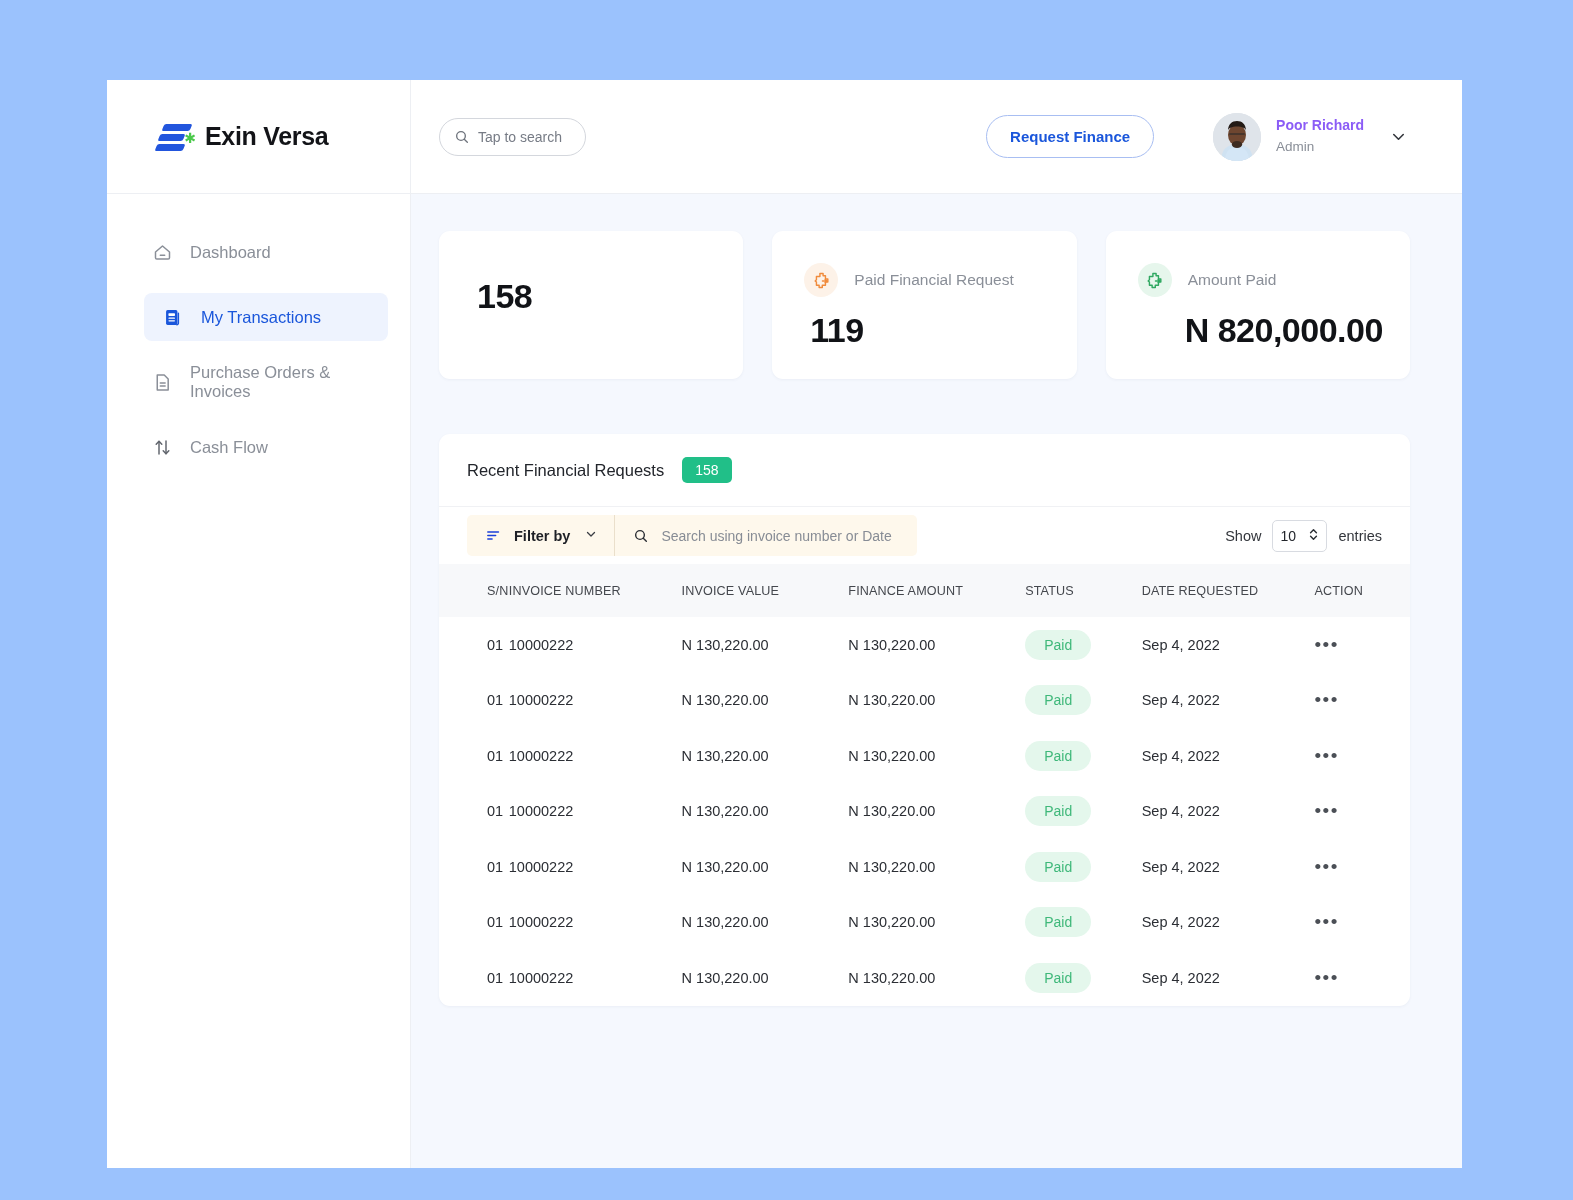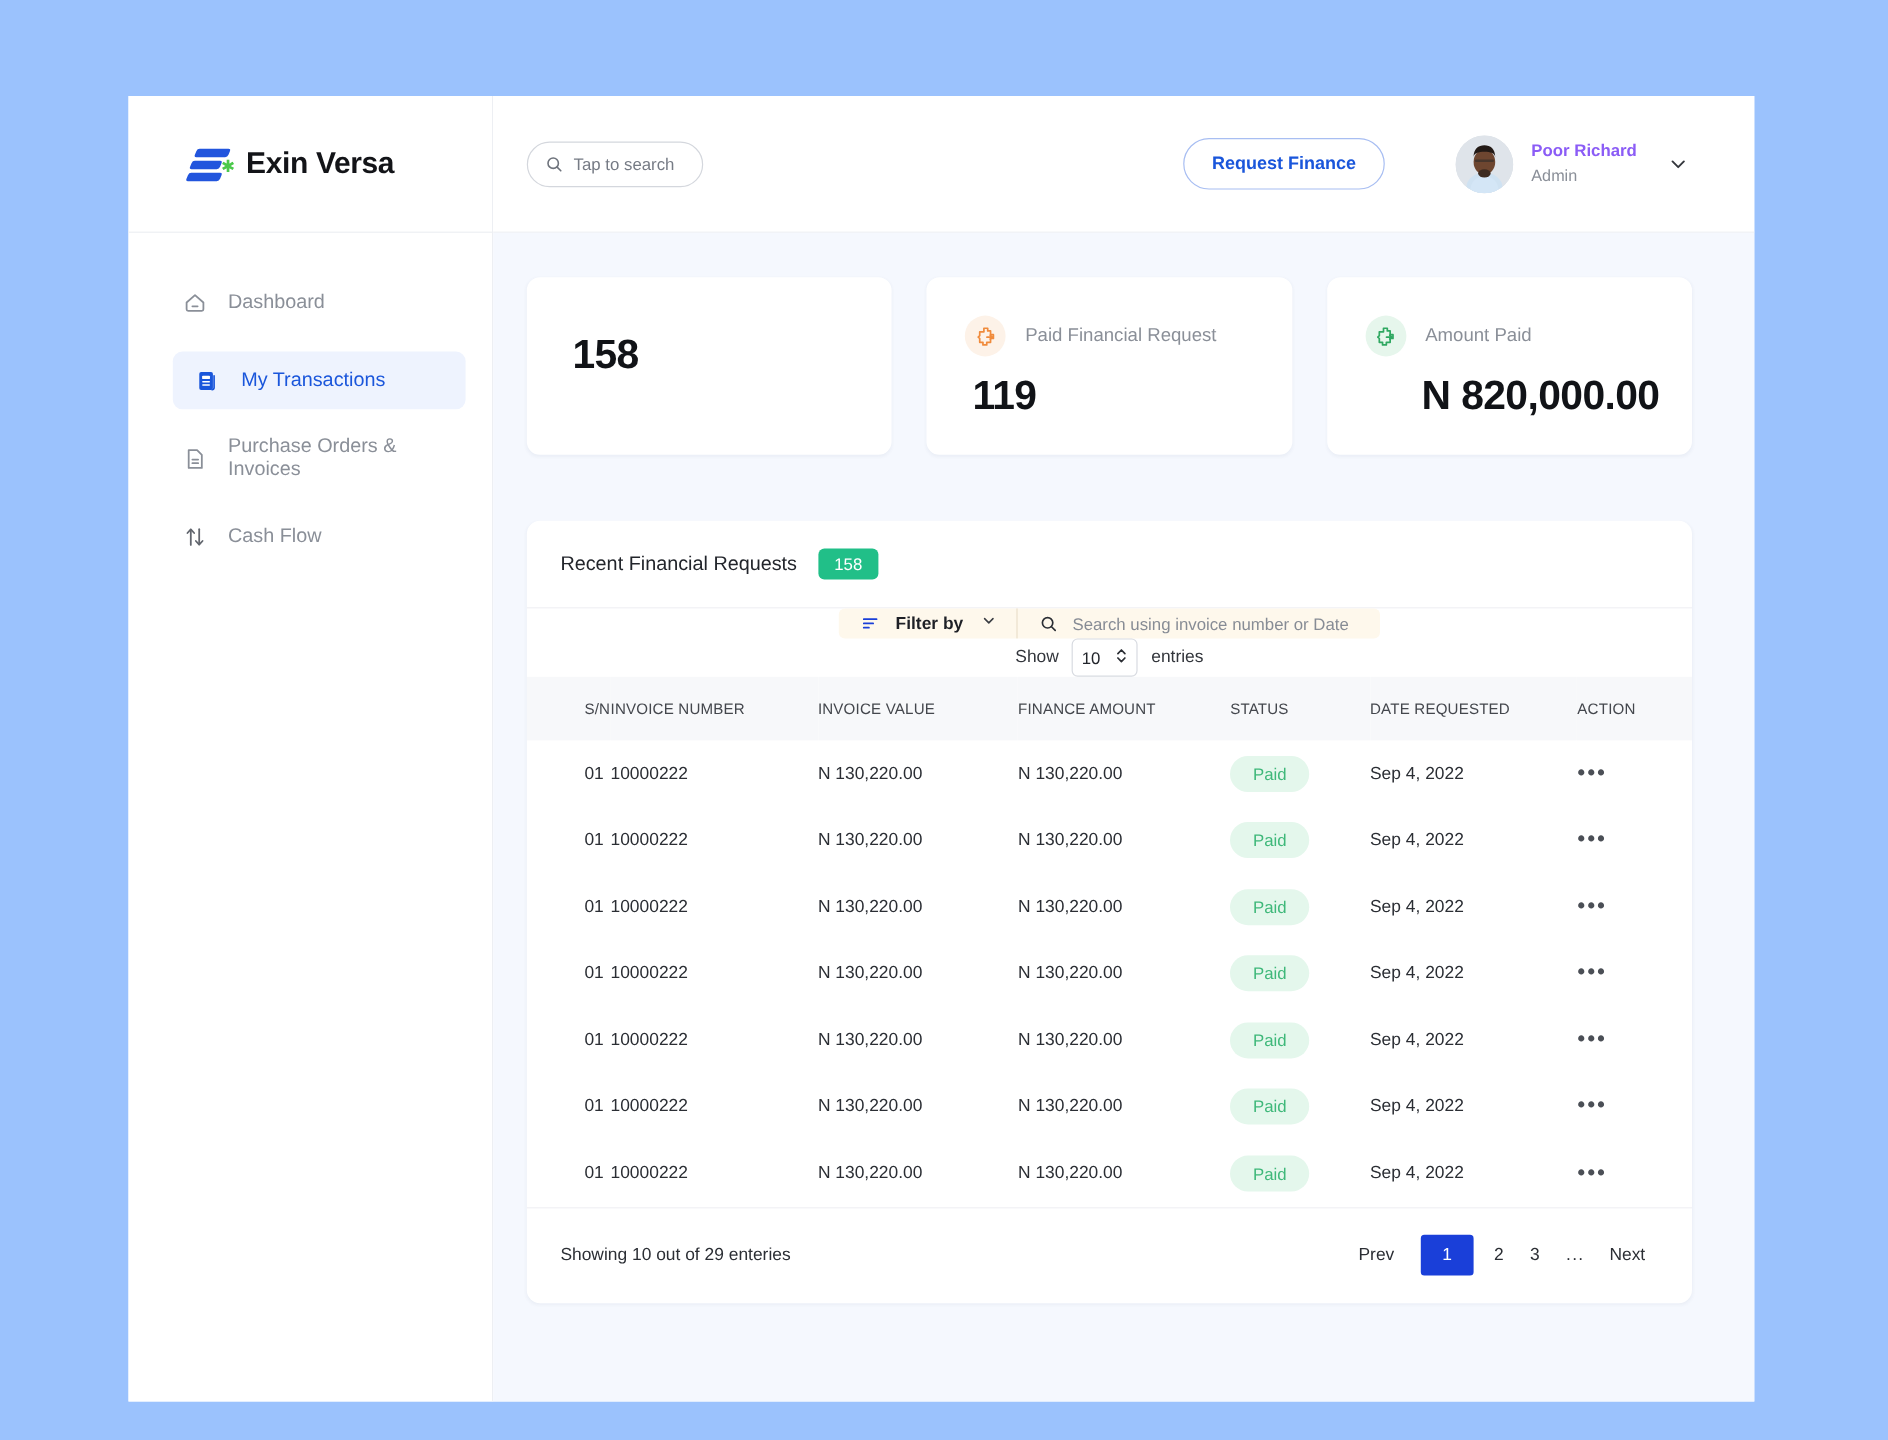--- a/index.html
+++ b/index.html
@@ -266,21 +266,20 @@
     font-weight: 500;
     border-radius: 5px;
     padding: 5px 13px;
   }
 
   .toolbar {
     height: 57px;
     display: flex;
     align-items: center;
     padding: 0 28px 0 28px;
-    flex-direction: column;
   }
   .filter-search {
     display: flex;
     align-items: center;
     height: 41px;
     background: #FEF8EC;
     border-radius: 5px;
   }
   .filter-by {
     display: flex;
@@ -688,30 +687,18 @@
               <td class="c-inv">10000222</td>
               <td class="c-val">N 130,220.00</td>
               <td class="c-fin">N 130,220.00</td>
               <td class="c-sta"><span class="pill-paid">Paid</span></td>
               <td class="c-date">Sep 4, 2022</td>
               <td class="c-act"><span class="dots">•••</span></td>
             </tr>
           </tbody>
         </table>
 
-        <div class="panel-foot">
-          <span class="showing-text">Showing 10 out of 29 enteries</span>
-          <span class="foot-spacer"></span>
-          <div class="pager">
-            <span class="pg prev">Prev</span>
-            <span class="pg current">1</span>
-            <span class="pg">2</span>
-            <span class="pg">3</span>
-            <span class="pg ellipsis">...</span>
-            <span class="pg next">Next</span>
-          </div>
-        </div>
 
       </section>
 
     </div>
   </div>
 </div>
 
 </body></html>

